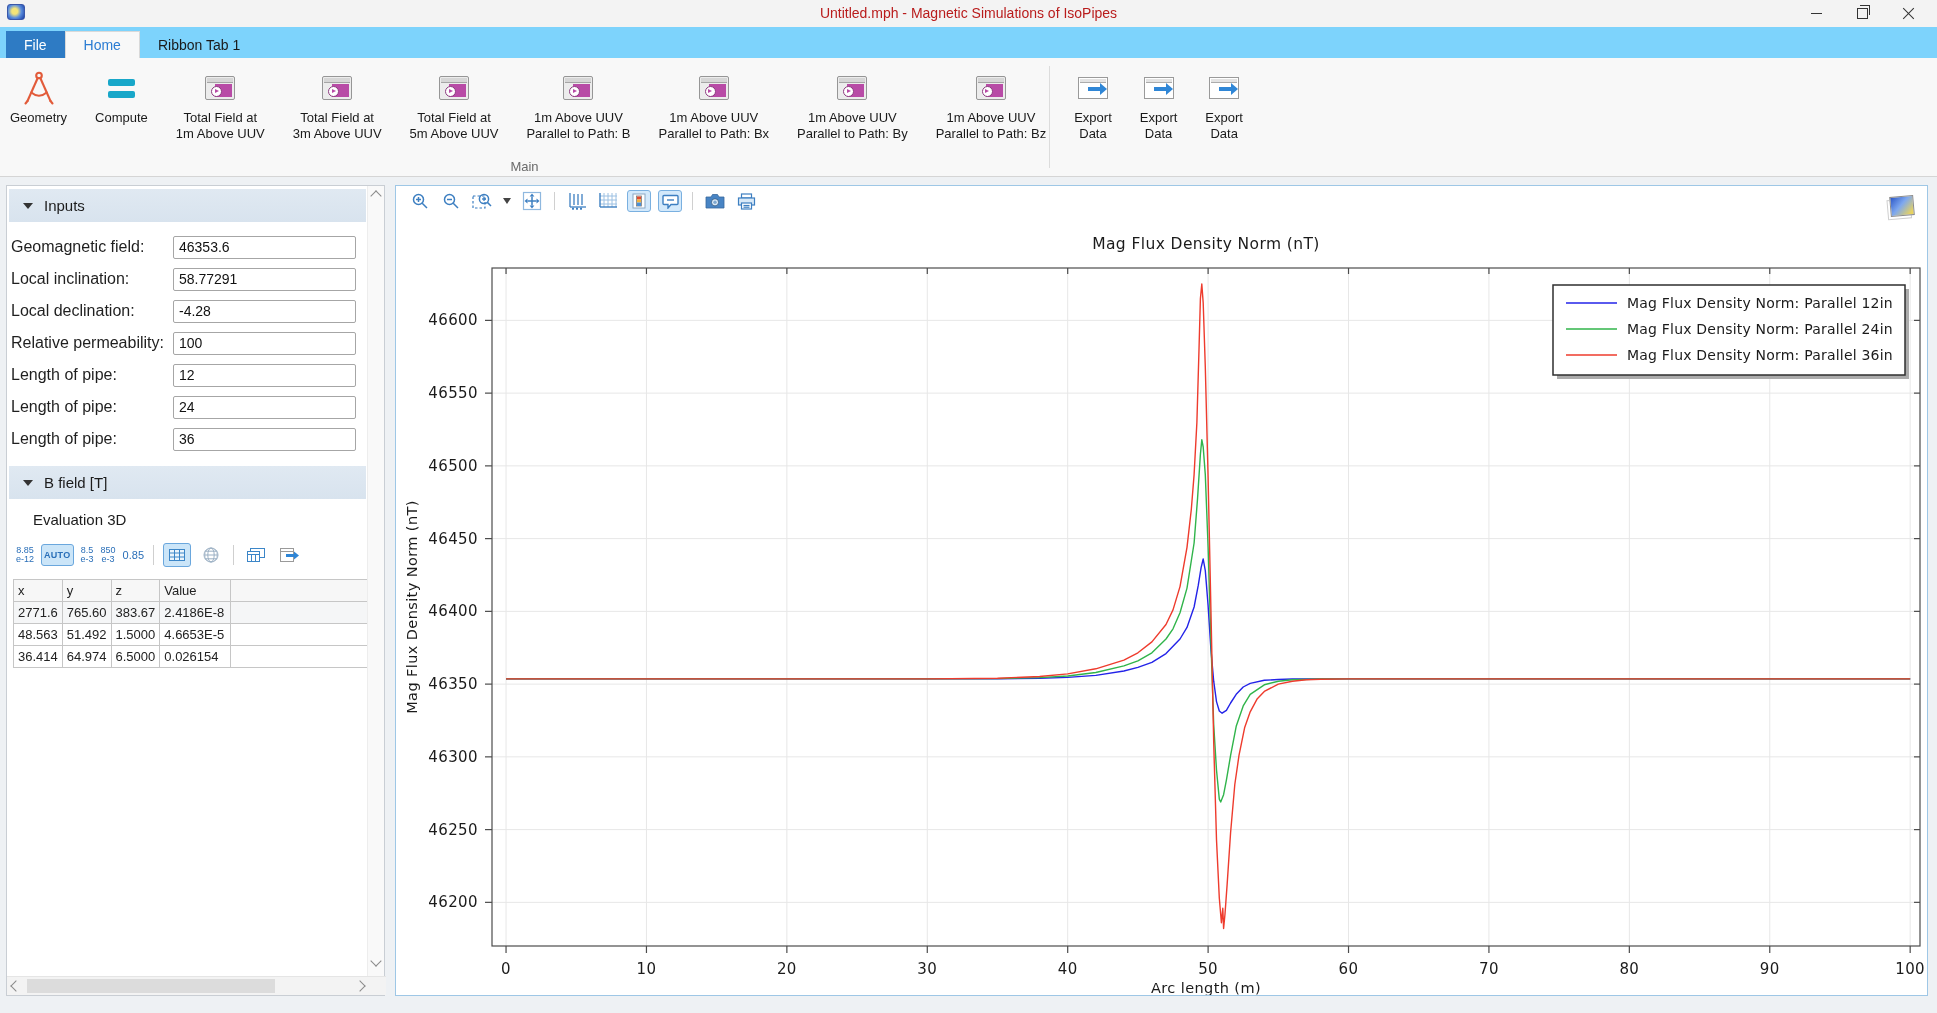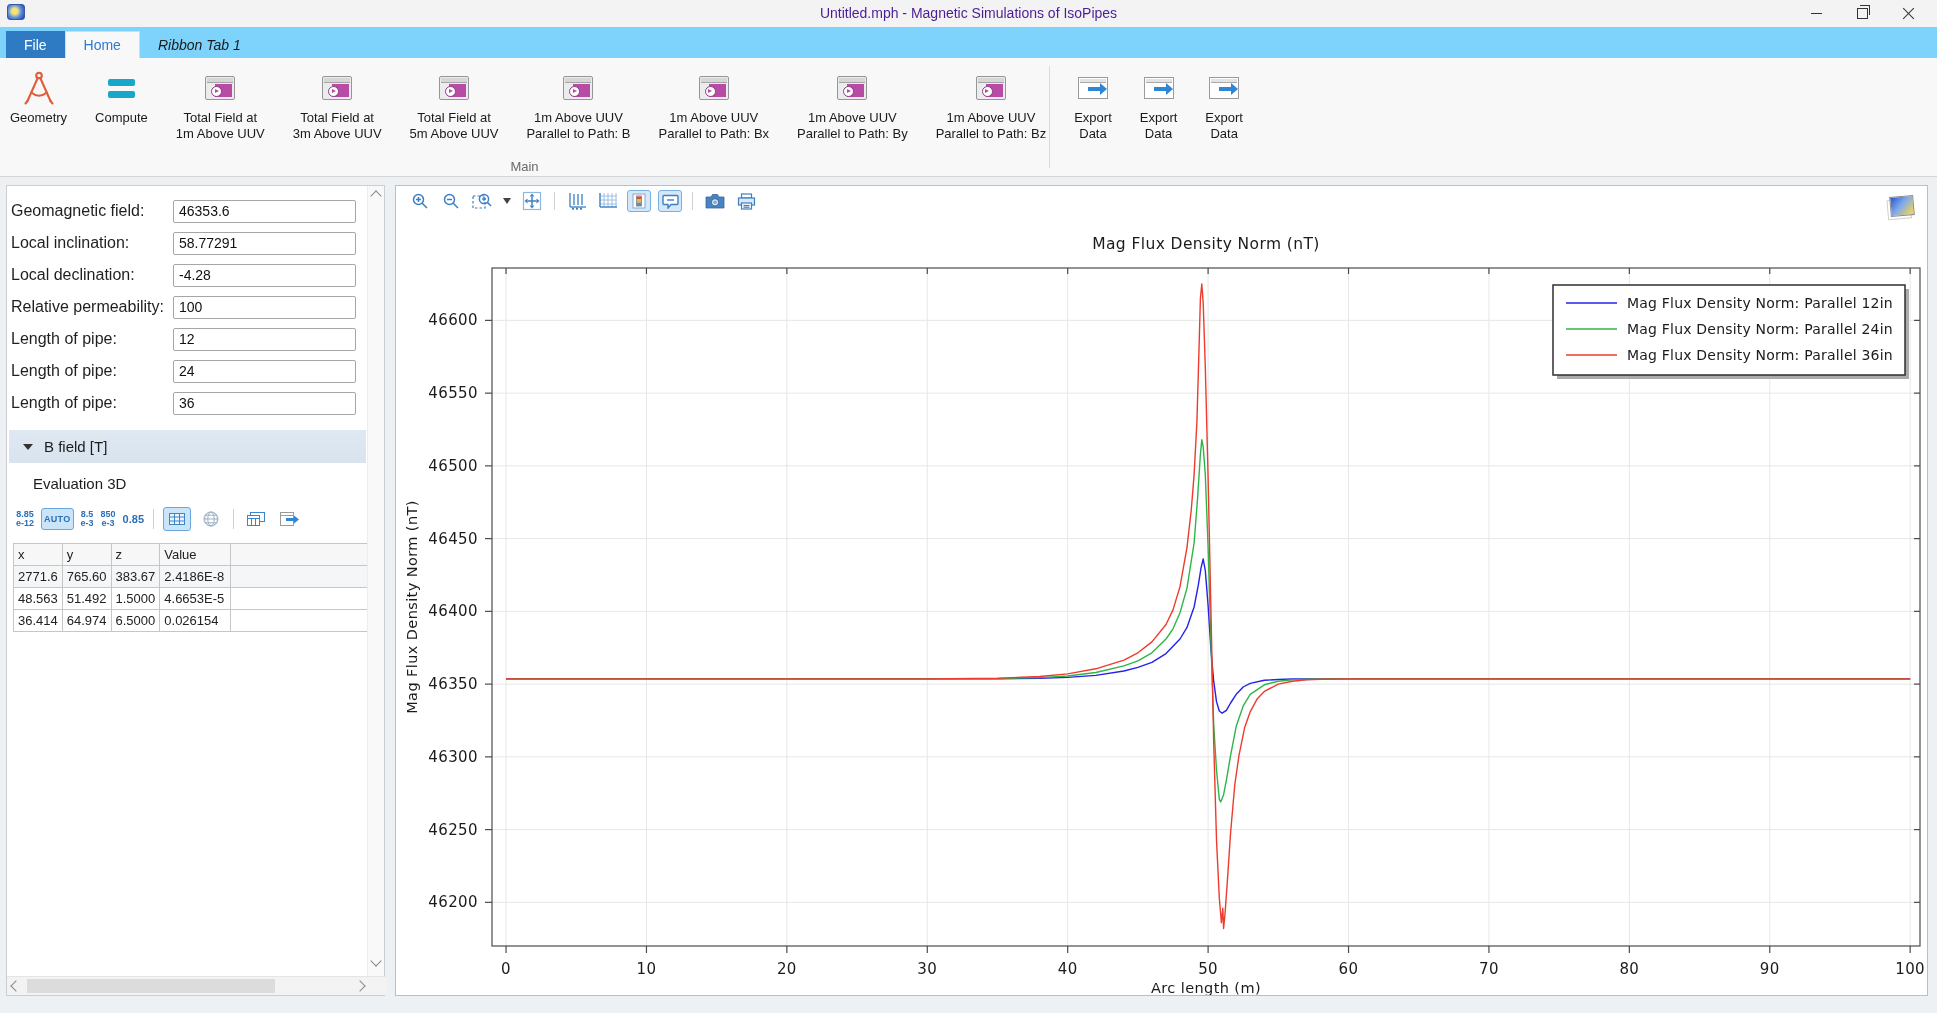--- a/index.html
+++ b/index.html
@@ -1,35 +1,35 @@
 <!DOCTYPE html>
 <html><head>
 <meta charset="utf-8">
 <style>
   html,body{margin:0;padding:0;}
   body{width:1937px;height:1013px;background:#eef1f4;font-family:"Liberation Sans",sans-serif;color:#1e1e1e;overflow:hidden;position:relative;}
   
   .titlebar{position:absolute;left:0;top:0;width:1937px;height:27px;background:#f3f3f3;}
   .app-icon{position:absolute;left:7px;top:4px;width:18px;height:16px;border-radius:3px;border:1px solid #3a57a8;background:radial-gradient(circle at 42% 45%,#f3e478 0 24%,#5b8ede 55%,#1d44a8 95%);box-sizing:border-box;}
-  .win-title{position:absolute;left:0;right:0;top:5px;text-align:center;font-size:14px;color:#4c1d95;}
+  .win-title{position:absolute;left:0;right:0;top:5px;text-align:center;font-size:14px;color:#b91c1c;}
   .win-controls{position:absolute;right:6px;top:0;height:27px;display:flex;align-items:center;}
   .wbtn{width:46px;height:27px;display:flex;align-items:center;justify-content:center;}
   .g-min{width:11px;height:0;border-top:1.4px solid #333;}
   .g-restore{width:9px;height:9px;border:1.3px solid #333;position:relative;background:#f3f3f3;}
   .g-restore::before{content:"";position:absolute;left:2px;top:-4px;width:9px;height:9px;border:1.3px solid #333;border-left:none;border-bottom:none;}
   .g-close{width:13px;height:13px;position:relative;}
   .g-close::before,.g-close::after{content:"";position:absolute;left:-1px;top:6px;width:15px;border-top:1.4px solid #333;}
   .g-close::before{transform:rotate(45deg);}
   .g-close::after{transform:rotate(-45deg);}
   
   .tabrow{position:absolute;left:0;top:27px;width:1937px;height:31px;background:#7dd3fc;display:flex;align-items:flex-end;}
   .tab{height:27px;display:flex;align-items:center;padding:0 18px;font-size:14px;box-sizing:border-box;}
   .tab-file{background:#2e7bc4;color:#fff;margin-left:6px;}
   .tab-home{background:#f8f8f8;color:#2b7cd3;border:1px solid #d9d9d9;border-bottom:none;}
-  .tab-plain{color:#1a1a1a;font-style:italic;}
+  .tab-plain{color:#1a1a1a;}
   
   .ribbon{position:absolute;left:0;top:58px;width:1937px;height:119px;background:#f8f8f8;border-bottom:1px solid #d5d5d5;box-sizing:border-box;}
   .rgroup{position:absolute;left:0;top:0;height:118px;width:1049px;}
   .rbtns{position:absolute;left:4px;top:6px;display:flex;align-items:flex-start;gap:16px;}
   .rbtn{display:flex;flex-direction:column;align-items:center;padding:2px 6px;cursor:default;}
   .ric{height:44px;display:flex;align-items:center;justify-content:center;}
   .rlbl{font-size:13px;line-height:16px;text-align:center;color:#1a1a1a;}
   .rlbl span{display:block;white-space:nowrap;}
   .rdivider{position:absolute;left:1049px;top:8px;bottom:8px;width:1px;background:#dcdcdc;}
   .rgroup-label{position:absolute;left:0;bottom:2px;width:1049px;text-align:center;font-size:13px;color:#6a6a6a;}
@@ -49,21 +49,21 @@
   .left-panel{position:absolute;left:6px;top:185px;width:379px;height:811px;background:#fff;border:1px solid #c9ced4;box-sizing:border-box;}
   .lp-content{position:absolute;left:0;top:0;width:361px;height:790px;overflow:hidden;}
   .sec-header{margin:3px 2px 0 2px;height:33px;background:linear-gradient(#e0e9f2,#d8e3ee);display:flex;align-items:center;padding-left:14px;}
   .tri-down{width:0;height:0;border-left:5px solid transparent;border-right:5px solid transparent;border-top:6px solid #333;margin-right:11px;}
   .sec-title{font-size:15px;color:#1c1c1c;}
   .frow{height:32px;display:flex;align-items:center;position:relative;}
   .frow .flabel{padding-left:4px;font-size:16px;color:#1f1f1f;}
   .frow input{position:absolute;left:166px;width:183px;height:23px;border:1px solid #a6a6a6;border-radius:2px;font-size:14px;font-family:"Liberation Sans",sans-serif;padding:0 5px;box-sizing:border-box;color:#111;background:#fff;}
   .bf-sub{padding:12px 0 0 26px;font-size:15px;color:#1c1c1c;height:24px;}
   .eval-toolbar{display:flex;align-items:center;gap:7px;padding:6px 0 0 9px;height:28px;}
-  .numbtn{font-size:9px;line-height:9px;font-weight:700;color:#2a6fb8;text-align:center;white-space:nowrap;}
+  .numbtn{font-size:9px;line-height:9px;font-weight:400;color:#2a6fb8;text-align:center;white-space:nowrap;}
   .autobtn{font-size:9px;font-weight:700;color:#2a6fb8;background:#cbe5f8;border:1px solid #6aa7dd;border-radius:3px;padding:5px 2px;letter-spacing:.3px;}
   .sep-v{width:1px;height:20px;background:#cfcfcf;margin:0 2px;}
   .tbtn{width:26px;height:22px;display:flex;align-items:center;justify-content:center;border-radius:3px;}
   .tbtn.active{background:#cbe5f8;border:1px solid #6aa7dd;}
   
   .btable{margin:10px 0 0 6px;border-collapse:collapse;font-size:13px;color:#222;}
   .btable th,.btable td{border:1px solid #c6c6c6;height:21px;padding:0 4px;text-align:left;font-weight:400;white-space:nowrap;}
   .btable th{background:#f7f7f7;}
   .btable tr.r0 td{background:#f5f6f7;}
   .cw1{width:37px;}.cw2{width:38px;}.cw3{width:39px;}.cw4{width:62px;}.cw5{width:140px;}
@@ -272,20 +272,24 @@
           </div>
       </div>
     </div>
     <div class="rgroup-label">Main</div>
   </div>
   <div class="rdivider"></div>
 </div>
 
 <div class="left-panel">
   <div class="lp-content">
+    <div class="sec-header">
+      <span class="tri-down"></span>
+      <span class="sec-title">Inputs</span>
+    </div>
 
     <div class="frow" style="margin-top:9px;">
       <span class="flabel">Geomagnetic field:</span>
       <input type="text" value="46353.6" style="">
     </div>
     <div class="frow">
       <span class="flabel">Local inclination:</span>
       <input type="text" value="58.77291" style="">
     </div>
     <div class="frow">

